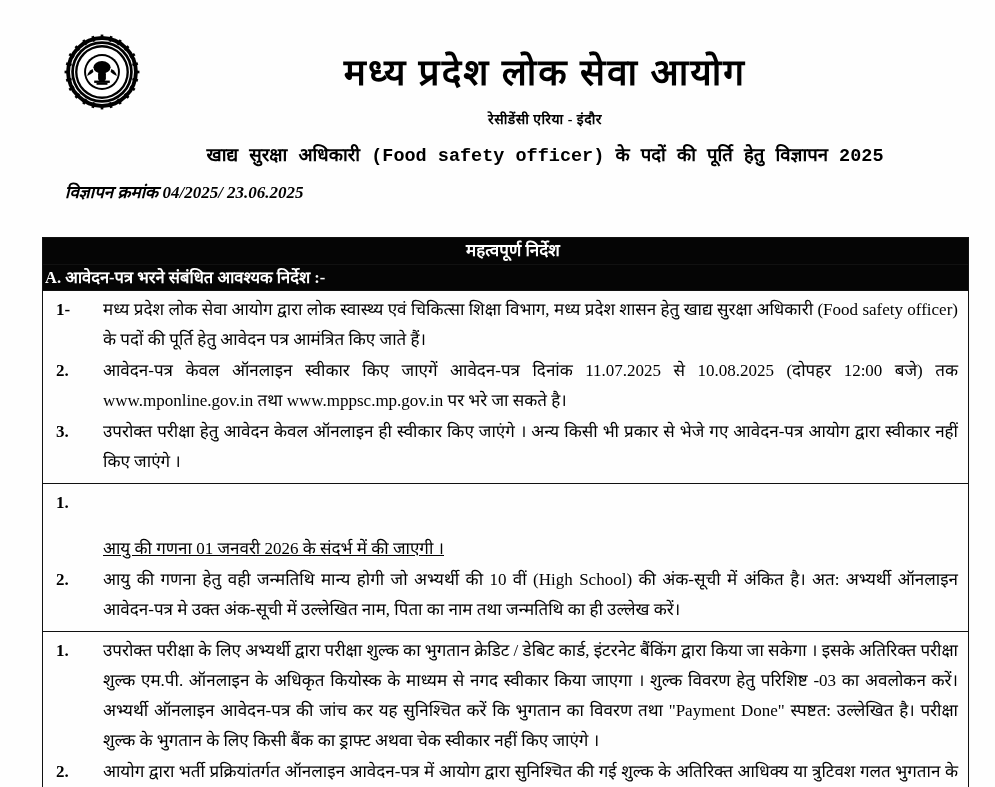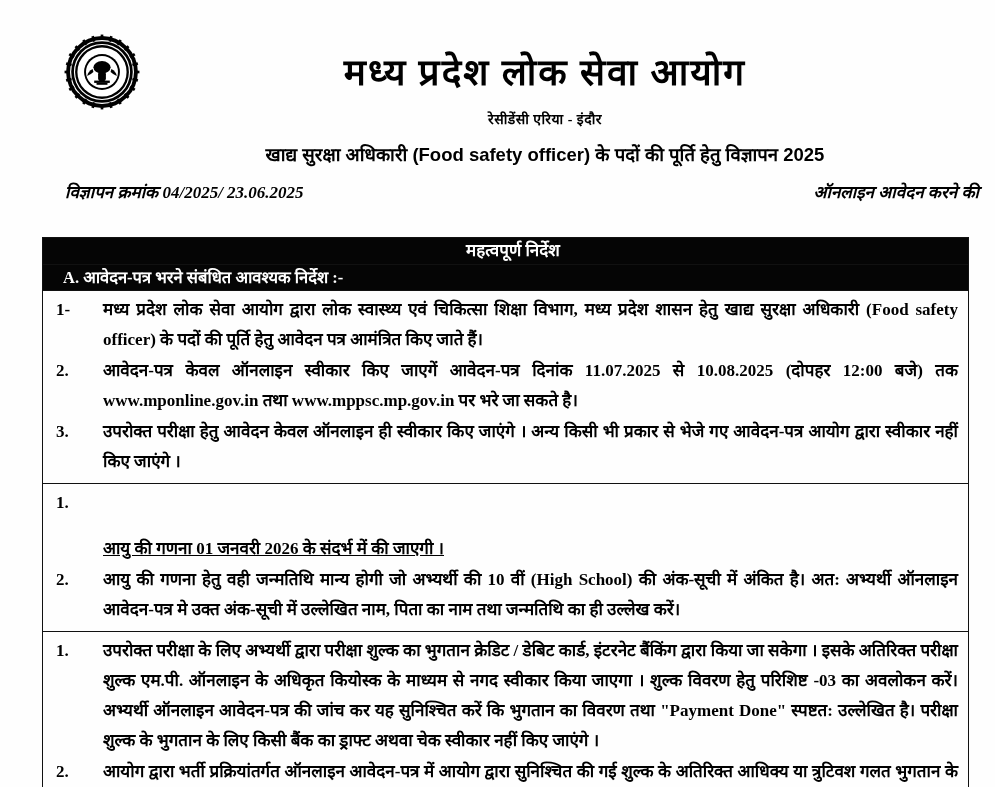--- a/index.html
+++ b/index.html
@@ -52,21 +52,21 @@
     white-space: nowrap;
   }
   .sub-title {
     font-family: "Liberation Serif", serif;
     font-weight: bold;
     font-size: 14px;
     margin-top: 14px;
     letter-spacing: 0.5px;
   }
   .advt-title {
-    font-family: Liberation Sans, sans-serif;
+    font-family: Liberation Mono, monospace;
     font-weight: bold;
     font-size: 18.5px;
     margin-top: 13px;
     letter-spacing: 0px;
   }
 
   
   .meta {
     position: absolute;
     left: 12px;
@@ -132,21 +132,21 @@
     font-size: 17px;
     line-height: 26px;
     height: 26px;
     overflow: hidden;
   }
   .bar-left {
     text-align: left;
     font-size: 16.5px;
     line-height: 25px;
     height: 25px;
-    padding-left: 20px;
+    padding-left: 2px;
     overflow: hidden;
   }
   .body-block {
     padding: 4px 10px 5px 8px;
     border-bottom: 1.5px solid #111;
   }
   .item {
     display: flex;
     align-items: flex-start;
     margin: 0 0 1px 0;
@@ -156,21 +156,21 @@
     font-family: "Liberation Serif", serif;
     font-weight: bold;
     font-size: 17px;
     line-height: 30px;
     padding-left: 5px;
     box-sizing: border-box;
   }
   .item-text {
     flex: 1 1 auto;
     font-family: "Liberation Serif", serif;
-    font-weight: bold;
+    font-weight: normal;
     font-size: 17px;
     line-height: 30px;
     text-align: justify;
     text-justify: inter-word;
   }
   .item-text.nojust { text-align: left; }
   .u { text-decoration: underline; margin-top: 46px; }
 </style>
 </head>
 <body>
@@ -235,21 +235,20 @@
     <div class="title-block">
       <div class="main-title">मध्य प्रदेश लोक सेवा आयोग</div>
       <div class="sub-title">रेसीडेंसी एरिया - इंदौर</div>
       <div class="advt-title">खाद्य सुरक्षा अधिकारी (Food safety officer) के पदों की पूर्ति हेतु विज्ञापन 2025</div>
     </div>
   </div>
 
   <div class="meta">
     <div class="meta-row">
       <div class="meta-left">विज्ञापन क्रमांक 04/2025/ 23.06.2025</div>
-      <div class="meta-right">ऑनलाइन आवेदन करने की</div>
     </div>
   </div>
 
   <div class="doc-table">
 
     <div class="bar bar-center">महत्वपूर्ण निर्देश</div>
 
     <div class="bar bar-left">A. आवेदन-पत्र भरने संबंधित आवश्यक निर्देश :-</div>
     <div class="body-block">
       <div class="item">

